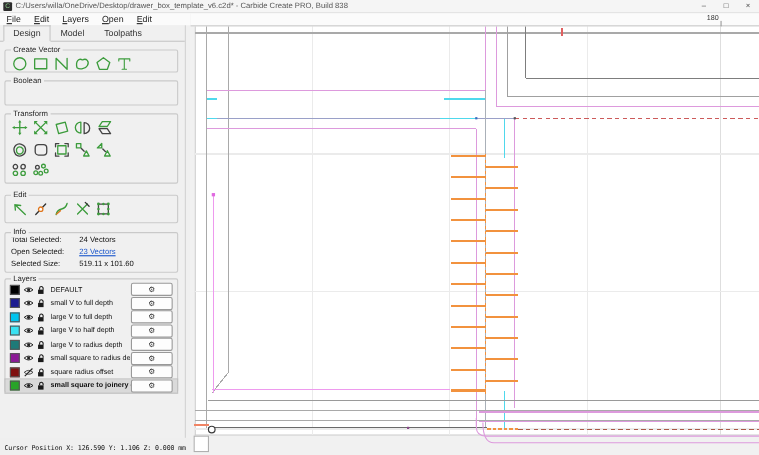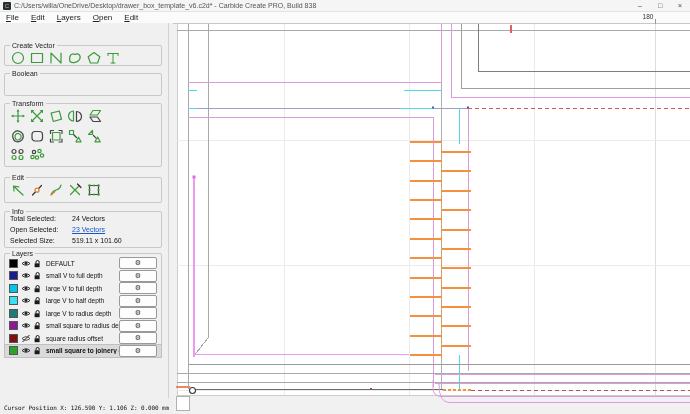--- a/index.html
+++ b/index.html
@@ -78,20 +78,25 @@
 <div class="menubar">
   <span class="menu-item">File</span>
   <span class="menu-item">Edit</span>
   <span class="menu-item">Layers</span>
   <span class="menu-item">Open</span>
   <span class="menu-item">Edit</span>
 </div>
 
 <div class="panel">
 
+  <div class="tabbar">
+    <div class="tab active">Design</div>
+    <div class="tab">Model</div>
+    <div class="tab">Toolpaths</div>
+  </div>
 
   <div class="gb" style="top:22px;height:21px">
     <span class="gb-title">Create Vector</span>
     <div class="tool-row">
       <svg class="tool" viewBox="0 0 16 16">
         <circle cx="8" cy="8" r="5.5" stroke="#3c9c3c"></circle>
         </svg>
       <svg class="tool" viewBox="0 0 16 16">
         <rect x="2.5" y="3.5" width="11" height="9" stroke="#3c9c3c"></rect>
         </svg>

